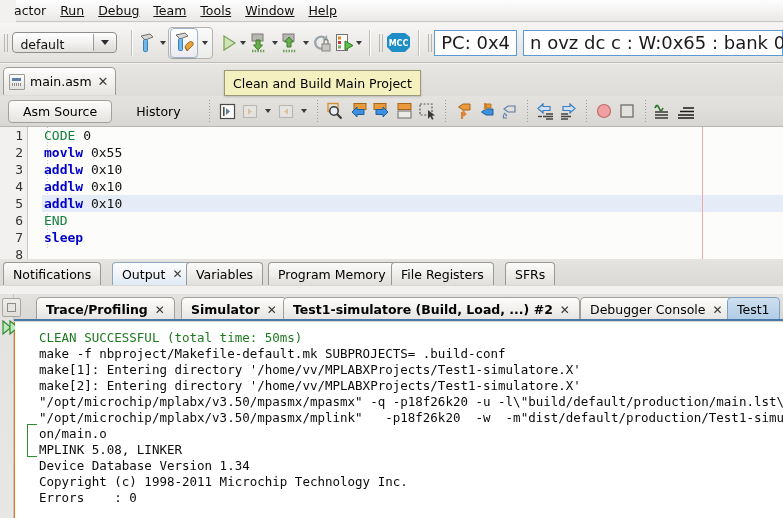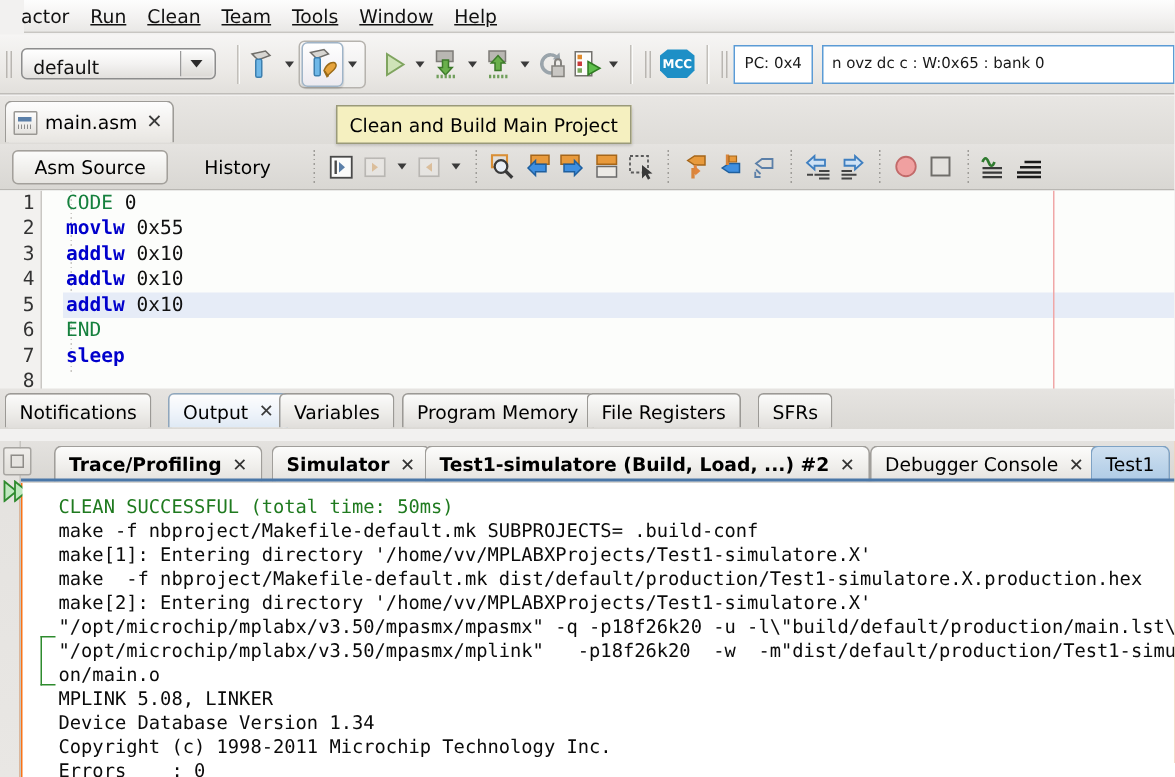--- a/index.html
+++ b/index.html
@@ -69,21 +69,21 @@
   .group-box {
     border:1px solid #b6b3ae; border-radius:4px;
     background: linear-gradient(to bottom,#fbfafa,#ececea);
     display:flex;align-items:center;height:30px; padding:0 1px;
   }
 
   
   .statusbox {
     border:1px solid #5b9bd5; background:#fff; height:26px;
     display:flex;align-items:center; padding:0 6px; box-sizing:border-box;
-    font-size:10px; color:#1a1a1a; white-space:nowrap;
+    font-size:18px; color:#1a1a1a; white-space:nowrap;
   }
 
   
   .filetabbar{
     position:absolute;left:0;top:64px;width:783px;height:32px;
     background: linear-gradient(to bottom,#e8e6e3,#dedcd8);
     box-sizing:border-box;
   }
   .filetab{
     position:absolute;left:3px;top:3px;height:27px;
@@ -247,21 +247,21 @@
   svg{ display:block; }
 </style>
 </head>
 <body>
 
 <div id="app">
 
   <div class="menubar">
     <div class="menu-item clipped"><span>actor</span></div>
     <div class="menu-item"><span class="mn">Run</span></div>
-    <div class="menu-item"><span class="mn">Clean</span></div>
+    <div class="menu-item"><span class="mn">Debug</span></div>
     <div class="menu-item"><span class="mn">Team</span></div>
     <div class="menu-item"><span class="mn">Tools</span></div>
     <div class="menu-item"><span class="mn">Window</span></div>
     <div class="menu-item"><span class="mn">Help</span></div>
   </div>
 
   <div class="toolbar">
     <div class="tb-grip"></div>
 
     <div class="combo">
@@ -610,21 +610,20 @@
           <path d="M9 1 L17 7.5 L9 14 Z" fill="#bfe8bf" stroke="#2f8b2f" stroke-width="1.2"></path>
         </svg>
       </div>
     </div>
 
     <div class="console">
       <div class="linkbracket" style="top:102px;height:33px;"></div>
       <div class="cline green">CLEAN SUCCESSFUL (total time: 50ms)</div>
       <div class="cline">make -f nbproject/Makefile-default.mk SUBPROJECTS= .build-conf</div>
       <div class="cline">make[1]: Entering directory '/home/vv/MPLABXProjects/Test1-simulatore.X'</div>
-      <div class="cline">make  -f nbproject/Makefile-default.mk dist/default/production/Test1-simulatore.X.production.hex</div>
       <div class="cline">make[2]: Entering directory '/home/vv/MPLABXProjects/Test1-simulatore.X'</div>
       <div class="cline">"/opt/microchip/mplabx/v3.50/mpasmx/mpasmx" -q -p18f26k20 -u -l\"build/default/production/main.lst\" -e\"</div>
       <div class="cline">"/opt/microchip/mplabx/v3.50/mpasmx/mplink"   -p18f26k20  -w  -m"dist/default/production/Test1-simulator</div>
       <div class="cline">on/main.o</div>
       <div class="cline">MPLINK 5.08, LINKER</div>
       <div class="cline">Device Database Version 1.34</div>
       <div class="cline">Copyright (c) 1998-2011 Microchip Technology Inc.</div>
       <div class="cline">Errors    : 0</div>
     </div>
   </div>

